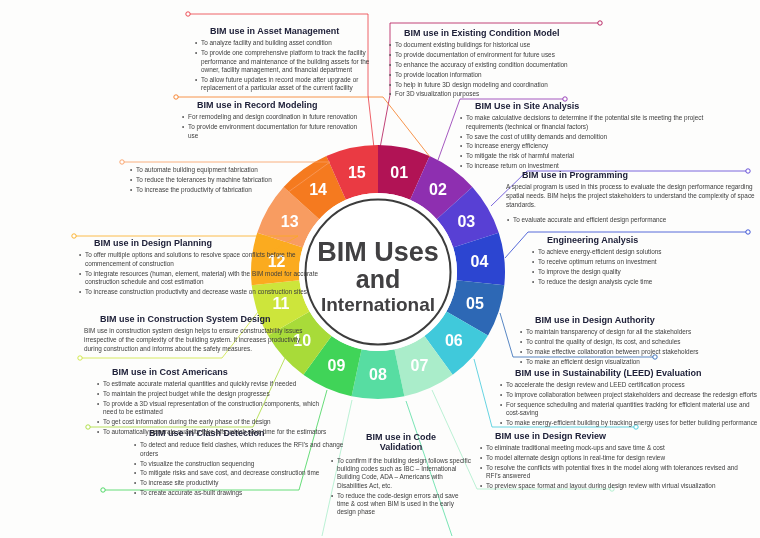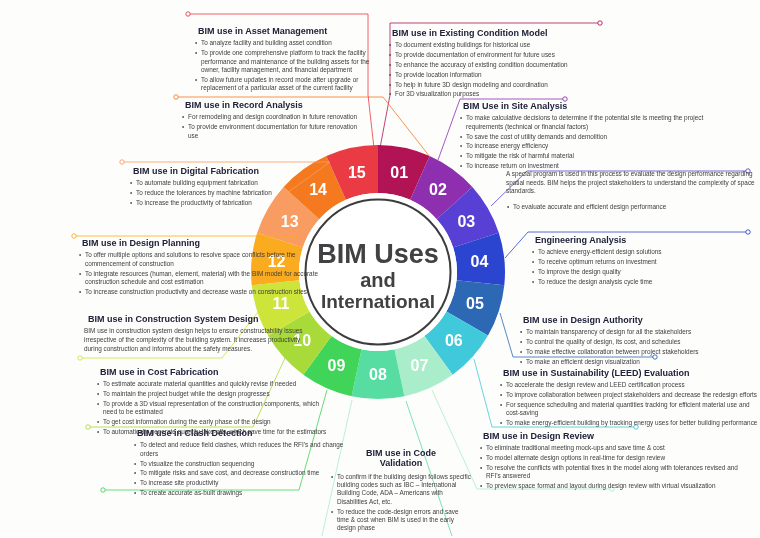--- a/index.html
+++ b/index.html
@@ -5,53 +5,53 @@
   html,body{margin:0;padding:0;}
   body{
     width:760px;height:538px;position:relative;overflow:hidden;
     background:#fdfdfc;
     font-family:"Liberation Sans", sans-serif;
     -webkit-font-smoothing:antialiased;
   }
   #diagram-svg{position:absolute;left:0;top:0;z-index:0;}
   .blk{position:absolute;z-index:2;color:#3d3d3d;}
   .blk h3{
-    margin:0 0 3px 4px;font-size:9px;line-height:1.15;font-weight:bold;
+    margin:0 0 3px 16px;font-size:9px;line-height:1.15;font-weight:bold;
     color:#20223a;letter-spacing:0px;
   }
   .blk p.intro{margin:0;font-size:6.4px;line-height:1.35;}
   .blk ul{list-style:none;margin:0;padding:0;font-size:6.4px;line-height:1.3;}
   .blk li{position:relative;padding-left:7px;margin:0 0 1.5px 0;}
   .blk li:before{content:"\2022";position:absolute;left:1px;top:0;font-size:6.4px;color:#555;}
   
   .b01{left:388px;top:28px;width:216px}
   .b02{left:459px;top:101px;width:247px}
   .b03{left:506px;top:170px;width:250px}
   .b04{left:531px;top:235px;width:218px}
   .b05{left:519px;top:315px;width:236px}
   .b06{left:499px;top:368px;width:260px}
   .b07{left:479px;top:431px;width:274px}
-  .b08{left:330px;top:448px;width:142px;text-align:center}
+  .b08{left:330px;top:432px;width:142px;text-align:center}
   .b08 h3{width:86px;margin:0 auto 4px auto}
   .b08 ul{text-align:left}
   .b09{left:133px;top:428px;width:216px}
   .b10{left:96px;top:367px;width:232px}
   .b11{left:84px;top:314px;width:226px}
   .b12{left:78px;top:238px;width:240px}
   .b13{left:129px;top:166px;width:208px}
   .b14{left:181px;top:100px;width:182px}
   .b15{left:194px;top:26px;width:192px}
   
   #wheel-center{
     position:absolute;z-index:3;left:303px;top:222px;width:150px;height:110px;
     display:flex;flex-direction:column;align-items:center;justify-content:center;
     text-align:center;color:#414042;font-weight:bold;
   }
   #wheel-center .l1{font-size:27px;line-height:1.05;}
-  #wheel-center .l2{font-size:20px;line-height:1.1;}
+  #wheel-center .l2{font-size:25px;line-height:1.1;}
   #wheel-center .l3{font-size:19px;line-height:1.2;}
 </style>
 </head>
 <body>
 
 <svg id="diagram-svg" width="760" height="538" viewBox="0 0 760 538">
     <path d="M 378 145 A 127 127 0 0 1 429.6555536706266 155.9797268793897 L 410.13219480298824 199.82990884623453 A 79 79 0 0 0 378 193 Z" fill="#B11355"></path>
     <path d="M 429.6555536706266 155.9797268793897 A 127 127 0 0 1 472.37939283562906 187.020412992425 L 436.70844121271415 219.1386820976502 A 79 79 0 0 0 410.13219480298824 199.82990884623453 Z" fill="#8E2FB0"></path>
     <path d="M 472.37939283562906 187.020412992425 A 127 127 0 0 1 498.7841775694845 232.75484171438168 L 453.1334647873171 247.58765744437915 A 79 79 0 0 0 436.70844121271415 219.1386820976502 Z" fill="#5840D4"></path>
     <path d="M 498.7841775694845 232.75484171438168 A 127 127 0 0 1 504.30428071177073 285.275114834992 L 456.5672297340936 280.25774859814464 A 79 79 0 0 0 453.1334647873171 247.58765744437915 Z" fill="#2C45D1"></path>
@@ -136,20 +136,21 @@
   <h3>BIM Use in Site Analysis</h3>
   <ul>
       <li>To make calculative decisions to determine if the potential site is meeting the project requirements (technical or financial factors)</li>
       <li>To save the cost of utility demands and demolition</li>
       <li>To increase energy efficiency</li>
       <li>To mitigate the risk of harmful material</li>
       <li>To increase return on investment</li>
     </ul>
 </div>
 <div class="blk b03">
+  <h3>BIM use in Programming</h3>
   <p class="intro">A special program is used in this process to evaluate the design performance regarding spatial needs. BIM helps the project stakeholders to understand the complexity of space standards.</p>
   <ul style="margin-top:7px">
       <li>To evaluate accurate and efficient design performance</li>
     </ul>
 </div>
 <div class="blk b04">
   <h3>Engineering Analysis</h3>
   <ul>
       <li>To achieve energy-efficient design solutions</li>
       <li>To receive optimum returns on investment</li>
@@ -195,21 +196,21 @@
   <h3>BIM use in Clash Detection</h3>
   <ul>
       <li>To detect and reduce field clashes, which reduces the RFI's and change orders</li>
       <li>To visualize the construction sequencing</li>
       <li>To mitigate risks and save cost, and decrease construction time</li>
       <li>To increase site productivity</li>
       <li>To create accurate as-built drawings</li>
     </ul>
 </div>
 <div class="blk b10">
-  <h3>BIM use in Cost Fabrication</h3>
+  <h3>BIM use in Cost Americans</h3>
   <ul>
       <li>To estimate accurate material quantities and quickly revise if needed</li>
       <li>To maintain the project budget while the design progresses</li>
       <li>To provide a 3D visual representation of the construction components, which need to be estimated</li>
       <li>To get cost information during the early phase of the design</li>
       <li>To automatically generate quantity take-offs, which save time for the estimators</li>
     </ul>
 </div>
 <div class="blk b11">
   <h3>BIM use in Construction System Design</h3>
@@ -217,29 +218,28 @@
 </div>
 <div class="blk b12">
   <h3>BIM use in Design Planning</h3>
   <ul>
       <li>To offer multiple options and solutions to resolve space conflicts before the commencement of construction</li>
       <li>To integrate resources (human, element, material) with the BIM model for accurate construction schedule and cost estimation</li>
       <li>To increase construction productivity and decrease waste on construction sites</li>
     </ul>
 </div>
 <div class="blk b13">
-  <h3>BIM use in Digital Fabrication</h3>
   <ul>
       <li>To automate building equipment fabrication</li>
       <li>To reduce the tolerances by machine fabrication</li>
       <li>To increase the productivity of fabrication</li>
     </ul>
 </div>
 <div class="blk b14">
-  <h3>BIM use in Record Analysis</h3>
+  <h3>BIM use in Record Modeling</h3>
   <ul>
       <li>For remodeling and design coordination in future renovation</li>
       <li>To provide environment documentation for future renovation use</li>
     </ul>
 </div>
 <div class="blk b15">
   <h3>BIM use in Asset Management</h3>
   <ul>
       <li>To analyze facility and building asset condition</li>
       <li>To provide one comprehensive platform to track the facility performance and maintenance of the building assets for the owner, facility management, and financial department</li>

